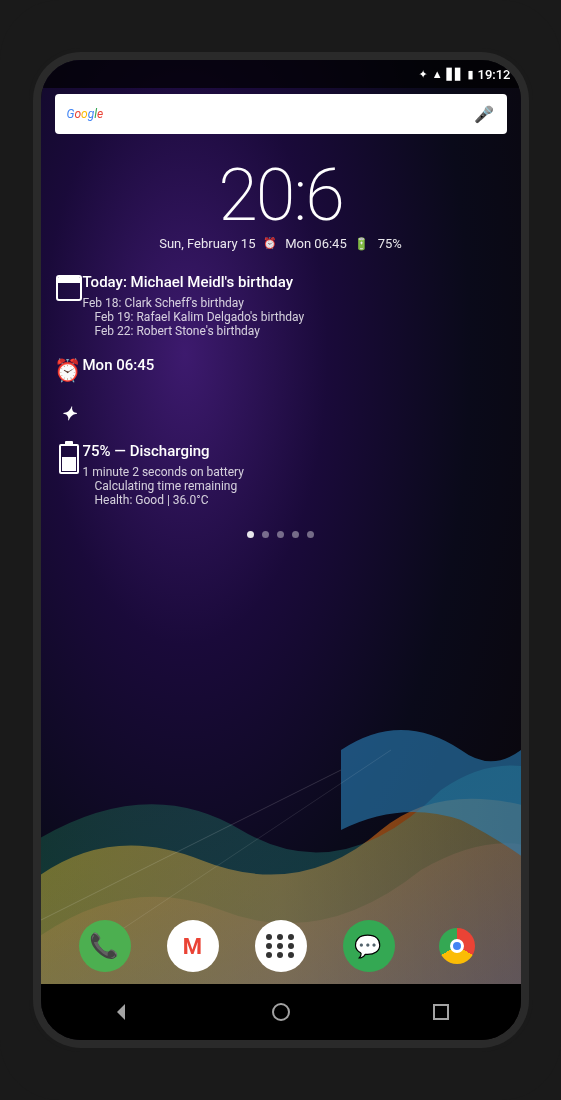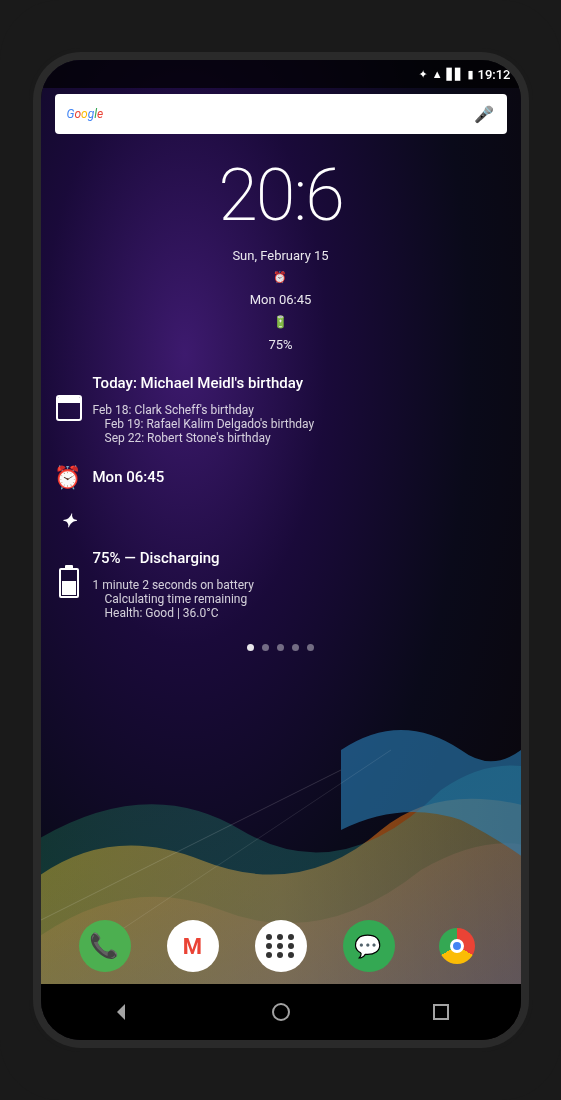--- a/index.html
+++ b/index.html
@@ -117,37 +117,35 @@
     .clock-colon {
       font-weight: 200;
     }
     .clock-info-row {
       display: flex;
       align-items: center;
       justify-content: center;
       gap: 8px;
       color: white;
       font-size: 13px;
-      margin-top: 16px;
+      margin-top: 4px;
       opacity: 0.9;
-      flex-direction: column;
     }
     .alarm-icon-small {
       font-size: 11px;
     }
     .battery-small {
       font-size: 12px;
     }
     .widget-section {
       margin-top: 8px;
     }
     .widget-row {
       display: flex;
-      align-items: center;
-      gap: 10px;
+      align-items: flex-start;
       margin-bottom: 10px;
       padding: 4px 0;
     }
     .widget-icon {
       color: white;
       font-size: 20px;
       width: 28px;
       text-align: center;
       margin-top: 2px;
       flex-shrink: 0;
@@ -155,21 +153,21 @@
     .widget-text {
       color: white;
     }
     .widget-title {
       font-size: 15px;
       font-weight: 500;
     }
     .widget-sub {
       font-size: 12px;
       opacity: 0.8;
-      margin-top: 11px;
+      margin-top: 5px;
     }
     .widget-sub-line {
       font-size: 12px;
       opacity: 0.8;
       margin-left: 12px;
     }
     .calendar-icon {
       display: inline-block;
       width: 26px;
       height: 26px;
@@ -394,21 +392,21 @@
       <div class="widget-section">
 
         <div class="widget-row">
           <div class="widget-icon">
             <div class="calendar-icon"></div>
           </div>
           <div class="widget-text">
             <div class="widget-title">Today: Michael Meidl's birthday</div>
             <div class="widget-sub">Feb 18: Clark Scheff's birthday</div>
             <div class="widget-sub-line">Feb 19: Rafael Kalim Delgado's birthday</div>
-            <div class="widget-sub-line">Sep 22: Robert Stone's birthday</div>
+            <div class="widget-sub-line">Feb 22: Robert Stone's birthday</div>
           </div>
         </div>
 
         <div class="widget-row">
           <div class="widget-icon" style="font-size:22px;">⏰</div>
           <div class="widget-text">
             <div class="widget-title">Mon 06:45</div>
           </div>
         </div>
 

